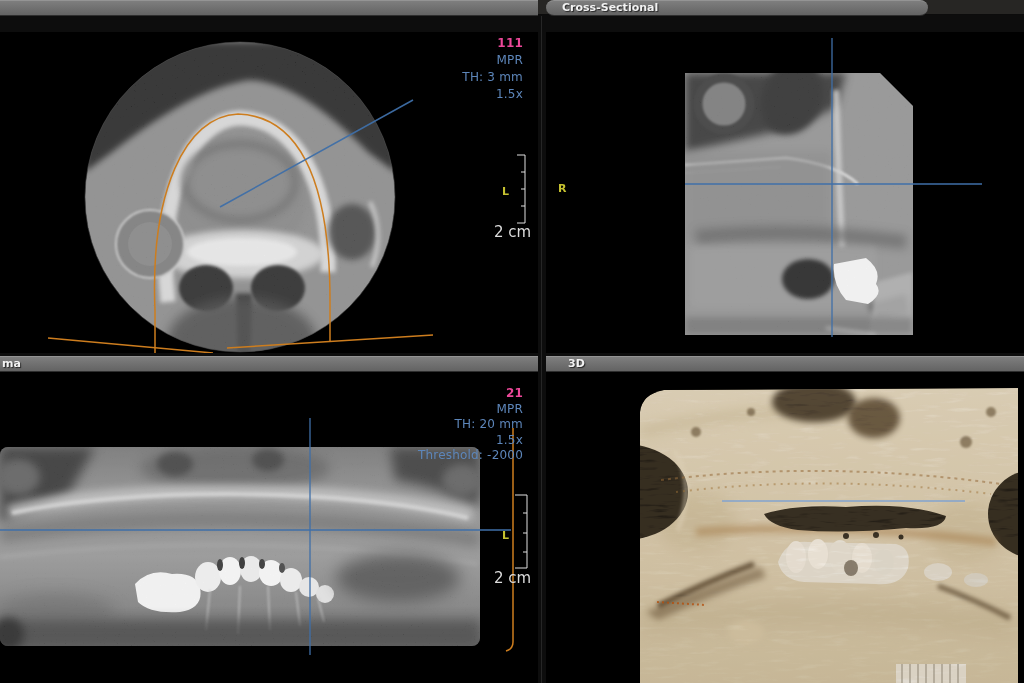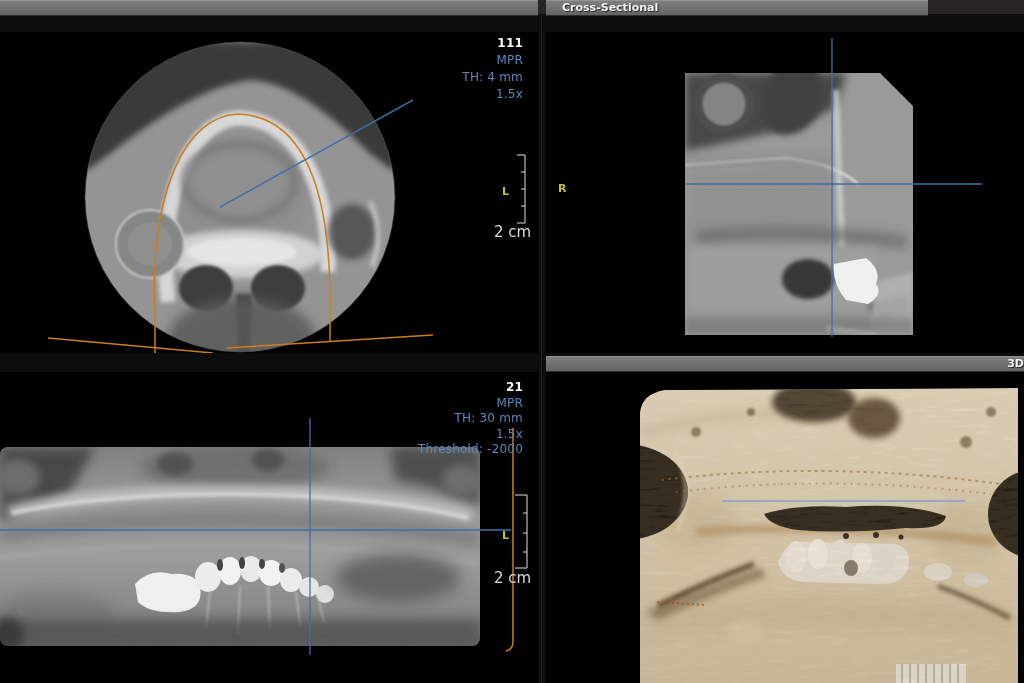--- a/index.html
+++ b/index.html
@@ -10,58 +10,59 @@
           border-bottom:1px solid #0c0c0c;display:flex;align-items:stretch;padding-left:1px;box-sizing:border-box;}
   .tab{background:#7f7d78;border:1px solid #504e49;border-bottom:none;border-radius:2px 2px 0 0;
        color:#ebe9e4;font-size:10px;line-height:13px;padding:0 8px;margin-right:2px;white-space:nowrap;}
   
   .hdr{position:absolute;height:16px;background:linear-gradient(#7e7e7e,#636363);
        border-top:1px solid #949494;border-bottom:1px solid #2e2e2e;box-sizing:border-box;
        color:#f2f2f2;font-size:11px;font-weight:bold;line-height:14px;
        text-shadow:1px 1px 1px rgba(0,0,0,.65);overflow:hidden;white-space:nowrap;}
   #hdr-axial{left:0;top:16;width:538px;}
   #hdr-cross{left:5461px;}
-  #hdr-cross{left:546px;top:16;width:382px;padding-left:16px;}
+  #hdr-cross{left:546px;top:16;width:382px;padding-left:16px;border-radius:8px;}
   #hdr-pano{left:0;top:356;width:538px;}
   #hdr-pano{left:0;top:356px;width:538px;padding-left:2px;}
-  #hdr-3d{left:546px;top:356px;width:478px;padding-left:8px;text-align:right;}
+  #hdr-3d{left:546px;top:356px;width:478px;padding-left:22px;}
   
   .panel{position:absolute;background:#000;overflow:hidden;}
   #p-axial{left:0;top:32px;width:538px;height:321px;}
   #p-cross{left:546px;top:32px;width:478px;height:321px;}
   #p-pano{left:0;top:372px;width:538px;height:311px;}
   #p-3d{left:546px;top:372px;width:478px;height:311px;}
   .vsep{position:absolute;left:541px;top:16px;width:1px;height:667px;background:#262626;}
   .panel svg{position:absolute;left:0;top:0;}
   
   .ovl{position:absolute;text-align:right;font-size:12px;line-height:17px;letter-spacing:.2px;}
-  .ovl .y{color:#ffffff;font-weight:bold;}
+  .ovl .y{color:#ec4899;font-weight:bold;}
   .ovl .b{color:#5d86ba;}
   #ovl-axial{top:3px;right:15px;}
-  #ovl-pano{top:8px;right:15px;line-height:15.5px;}
+  #ovl-pano{top:14px;right:15px;line-height:15.5px;}
   .olabel{position:absolute;color:#c6c230;font-size:11px;font-weight:bold;}
   .scale{position:absolute;color:#dcdcdc;font-size:15px;}
 </style>
 </head>
 <body>
 
 <div id="app">
 
   <div class="tabbar">
     <span class="tab">Verification</span>
     <span class="tab">MPR</span>
     <span class="tab">Panorama</span>
     <span class="tab">TMJ</span>
     <span class="tab">Bilateral-TMJ</span>
     <span class="tab">Orthodontic</span>
     <span class="tab">Airway</span>
   </div>
 
   <div class="hdr" id="hdr-axial"><span></span></div>
   <div class="hdr" id="hdr-cross"><span>Cross-Sectional</span></div>
+  <div class="hdr" id="hdr-pano"><span>ma</span></div>
   <div class="hdr" id="hdr-3d"><span>3D</span></div>
 
   <div class="vsep"></div>
 
   <div class="panel" id="p-axial">
     <svg width="538" height="321" viewBox="0 0 538 321">
       <defs>
         <clipPath id="cpA">
             <circle cx="240" cy="165" r="155"></circle>
           </clipPath>
@@ -99,21 +100,21 @@
       <line x1="220" y1="175" x2="413" y2="68" stroke="#3f6fa8" stroke-width="1.5" opacity="0.95"></line>
 
       <g stroke="#e0e0e0" stroke-width="1" fill="none">
         <path d="M 517,123 L 525,123 L 525,191 L 517,191"></path>
         <path d="M 521,140 L 525,140 M 521,157 L 525,157 M 521,174 L 525,174"></path>
       </g>
     </svg>
     <div class="ovl" id="ovl-axial">
       <div class="y">111</div>
       <div class="b">MPR</div>
-      <div class="b">TH: 4 mm</div>
+      <div class="b">TH: 3 mm</div>
       <div class="b">1.5x</div>
     </div>
     <span class="olabel" style="left:502px;top:153px;">L</span>
     <span class="scale" style="left:494px;top:191px;">2 cm</span>
   </div>
 
   <div class="panel" id="p-cross">
     <svg width="478" height="321" viewBox="0 0 478 321">
       <defs>
         <clipPath id="cpC">
@@ -218,21 +219,21 @@
       </g>
 
       <g stroke="#e0e0e0" stroke-width="1" fill="none">
         <path d="M 515,123 L 527,123 L 527,196 L 515,196"></path>
         <path d="M 523,141 L 527,141 M 523,161 L 527,161 M 523,180 L 527,180"></path>
       </g>
     </svg>
     <div class="ovl" id="ovl-pano">
       <div class="y">21</div>
       <div class="b">MPR</div>
-      <div class="b">TH: 30 mm</div>
+      <div class="b">TH: 20 mm</div>
       <div class="b">1.5x</div>
       <div class="b">Threshold: -2000</div>
     </div>
     <span class="olabel" style="left:502px;top:157px;">L</span>
     <span class="scale" style="left:494px;top:197px;">2 cm</span>
   </div>
 
   <div class="panel" id="p-3d">
     <svg width="478" height="311" viewBox="0 0 478 311">
       <defs>

